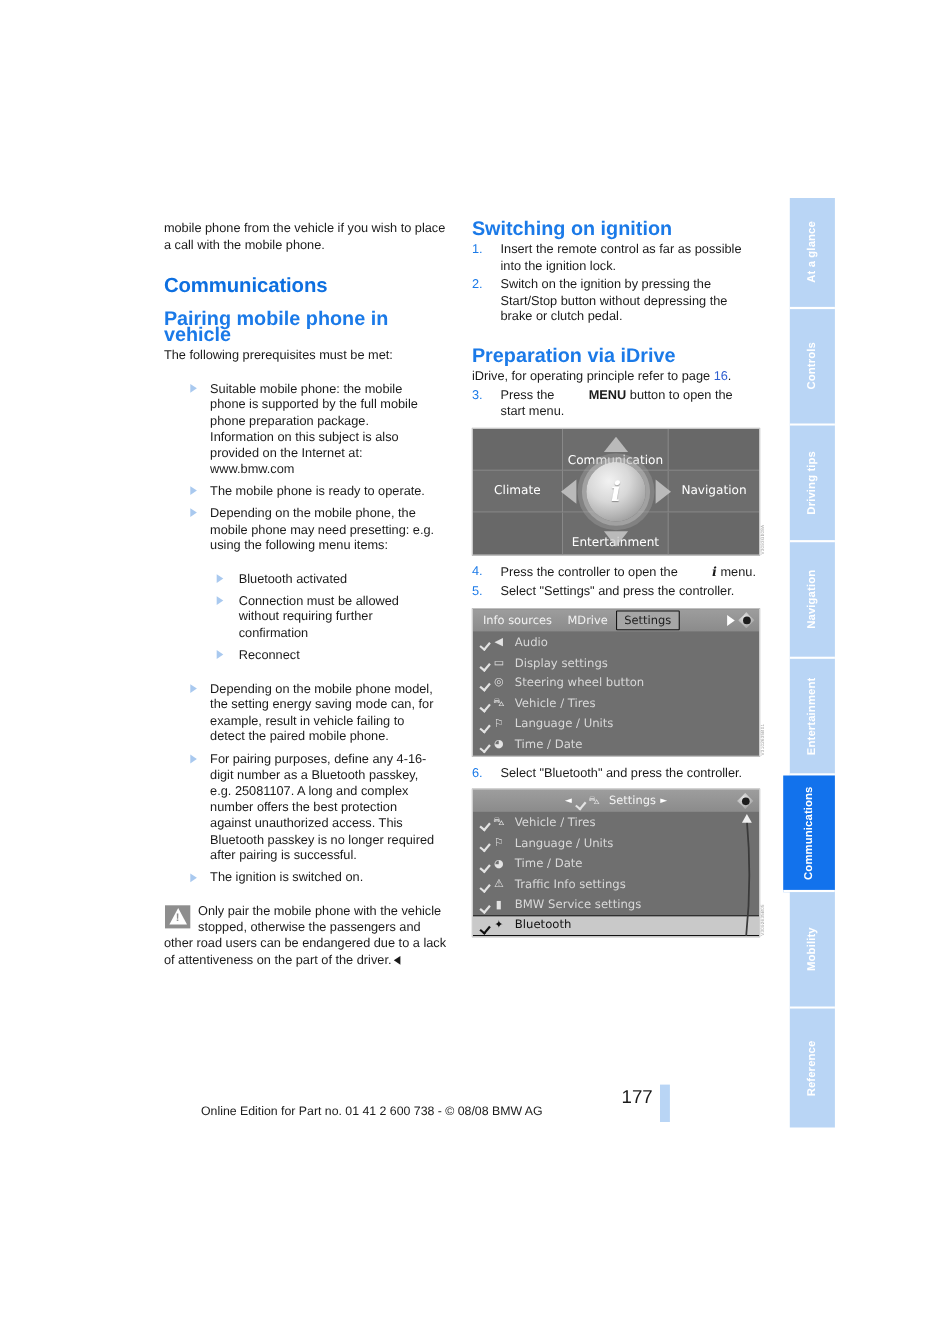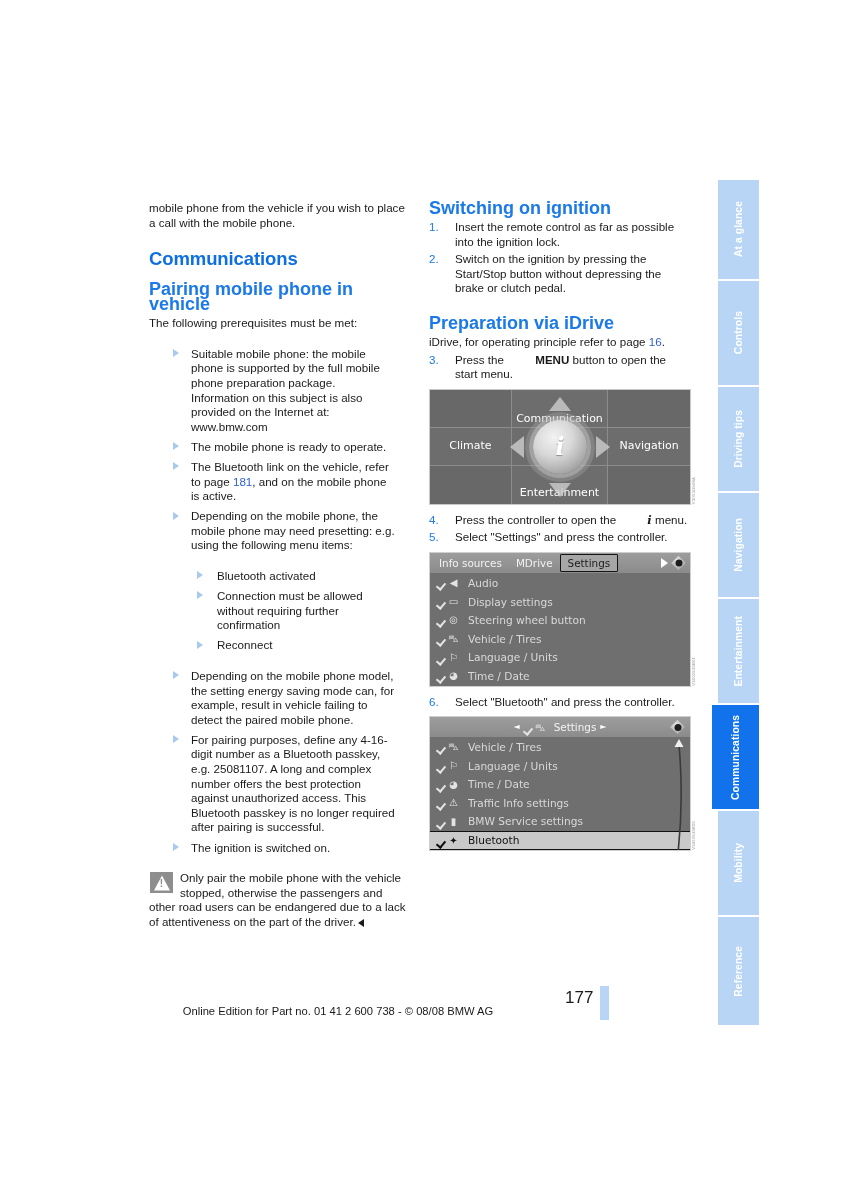--- a/index.html
+++ b/index.html
@@ -482,26 +482,20 @@
     <p class="para" style="margin-bottom:6px">The following prerequisites must be met:</p>
 
     <ul class="blist">
       <li>
         <span class="tri"></span>
         <span>Suitable mobile phone: the mobile phone is supported by the full mobile phone preparation package. Information on this subject is also provided on the Internet at: www.bmw.com</span>
       </li>
       <li>
         <span class="tri"></span>
         <span>The mobile phone is ready to operate.</span>
-      </li>
-      <li>
-        <span class="tri"></span>
-        <span>The Bluetooth link on the vehicle, refer to</span>
-        <span>page</span>
-        <span class="linkref">181</span><span>, and on the mobile phone is active.</span>
       </li>
       <li>
         <span class="tri"></span>
         <span>Depending on the mobile phone, the mobile phone may need presetting: e.g. using the following menu items:</span>
       </li>
     </ul>
 
     <div class="sub-wrap">
       <ul class="blist inner">
         <li>

